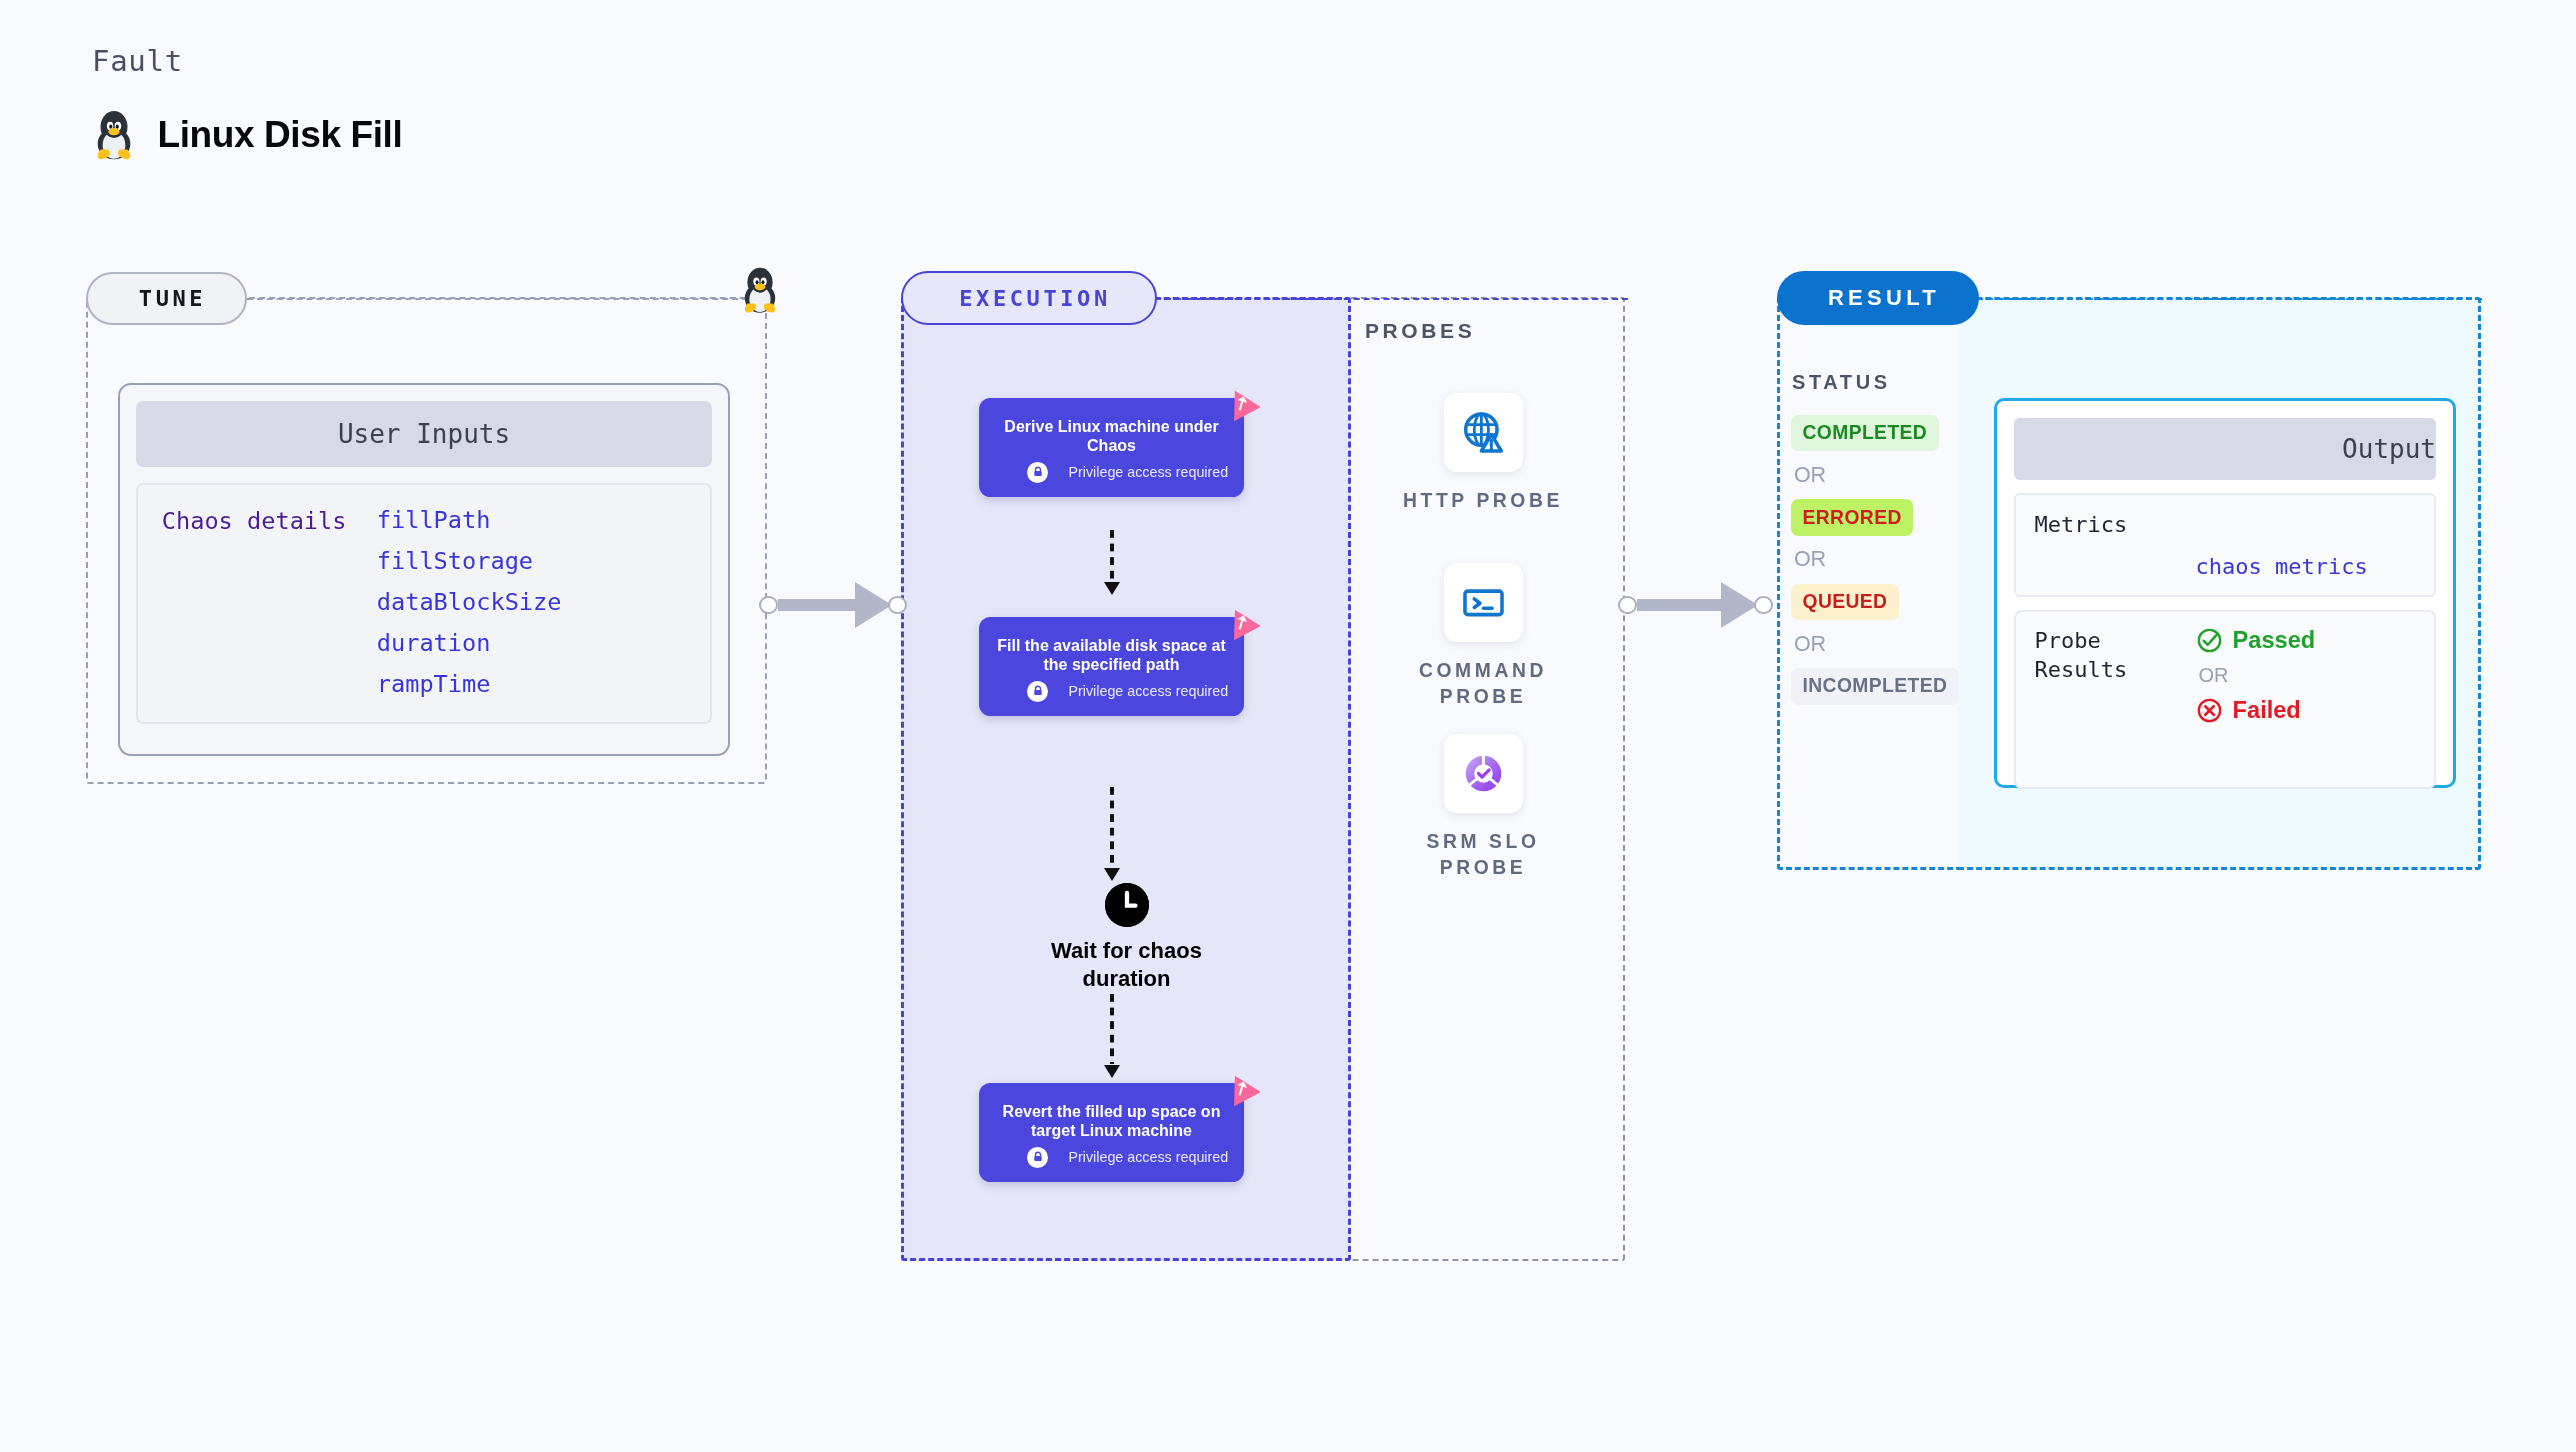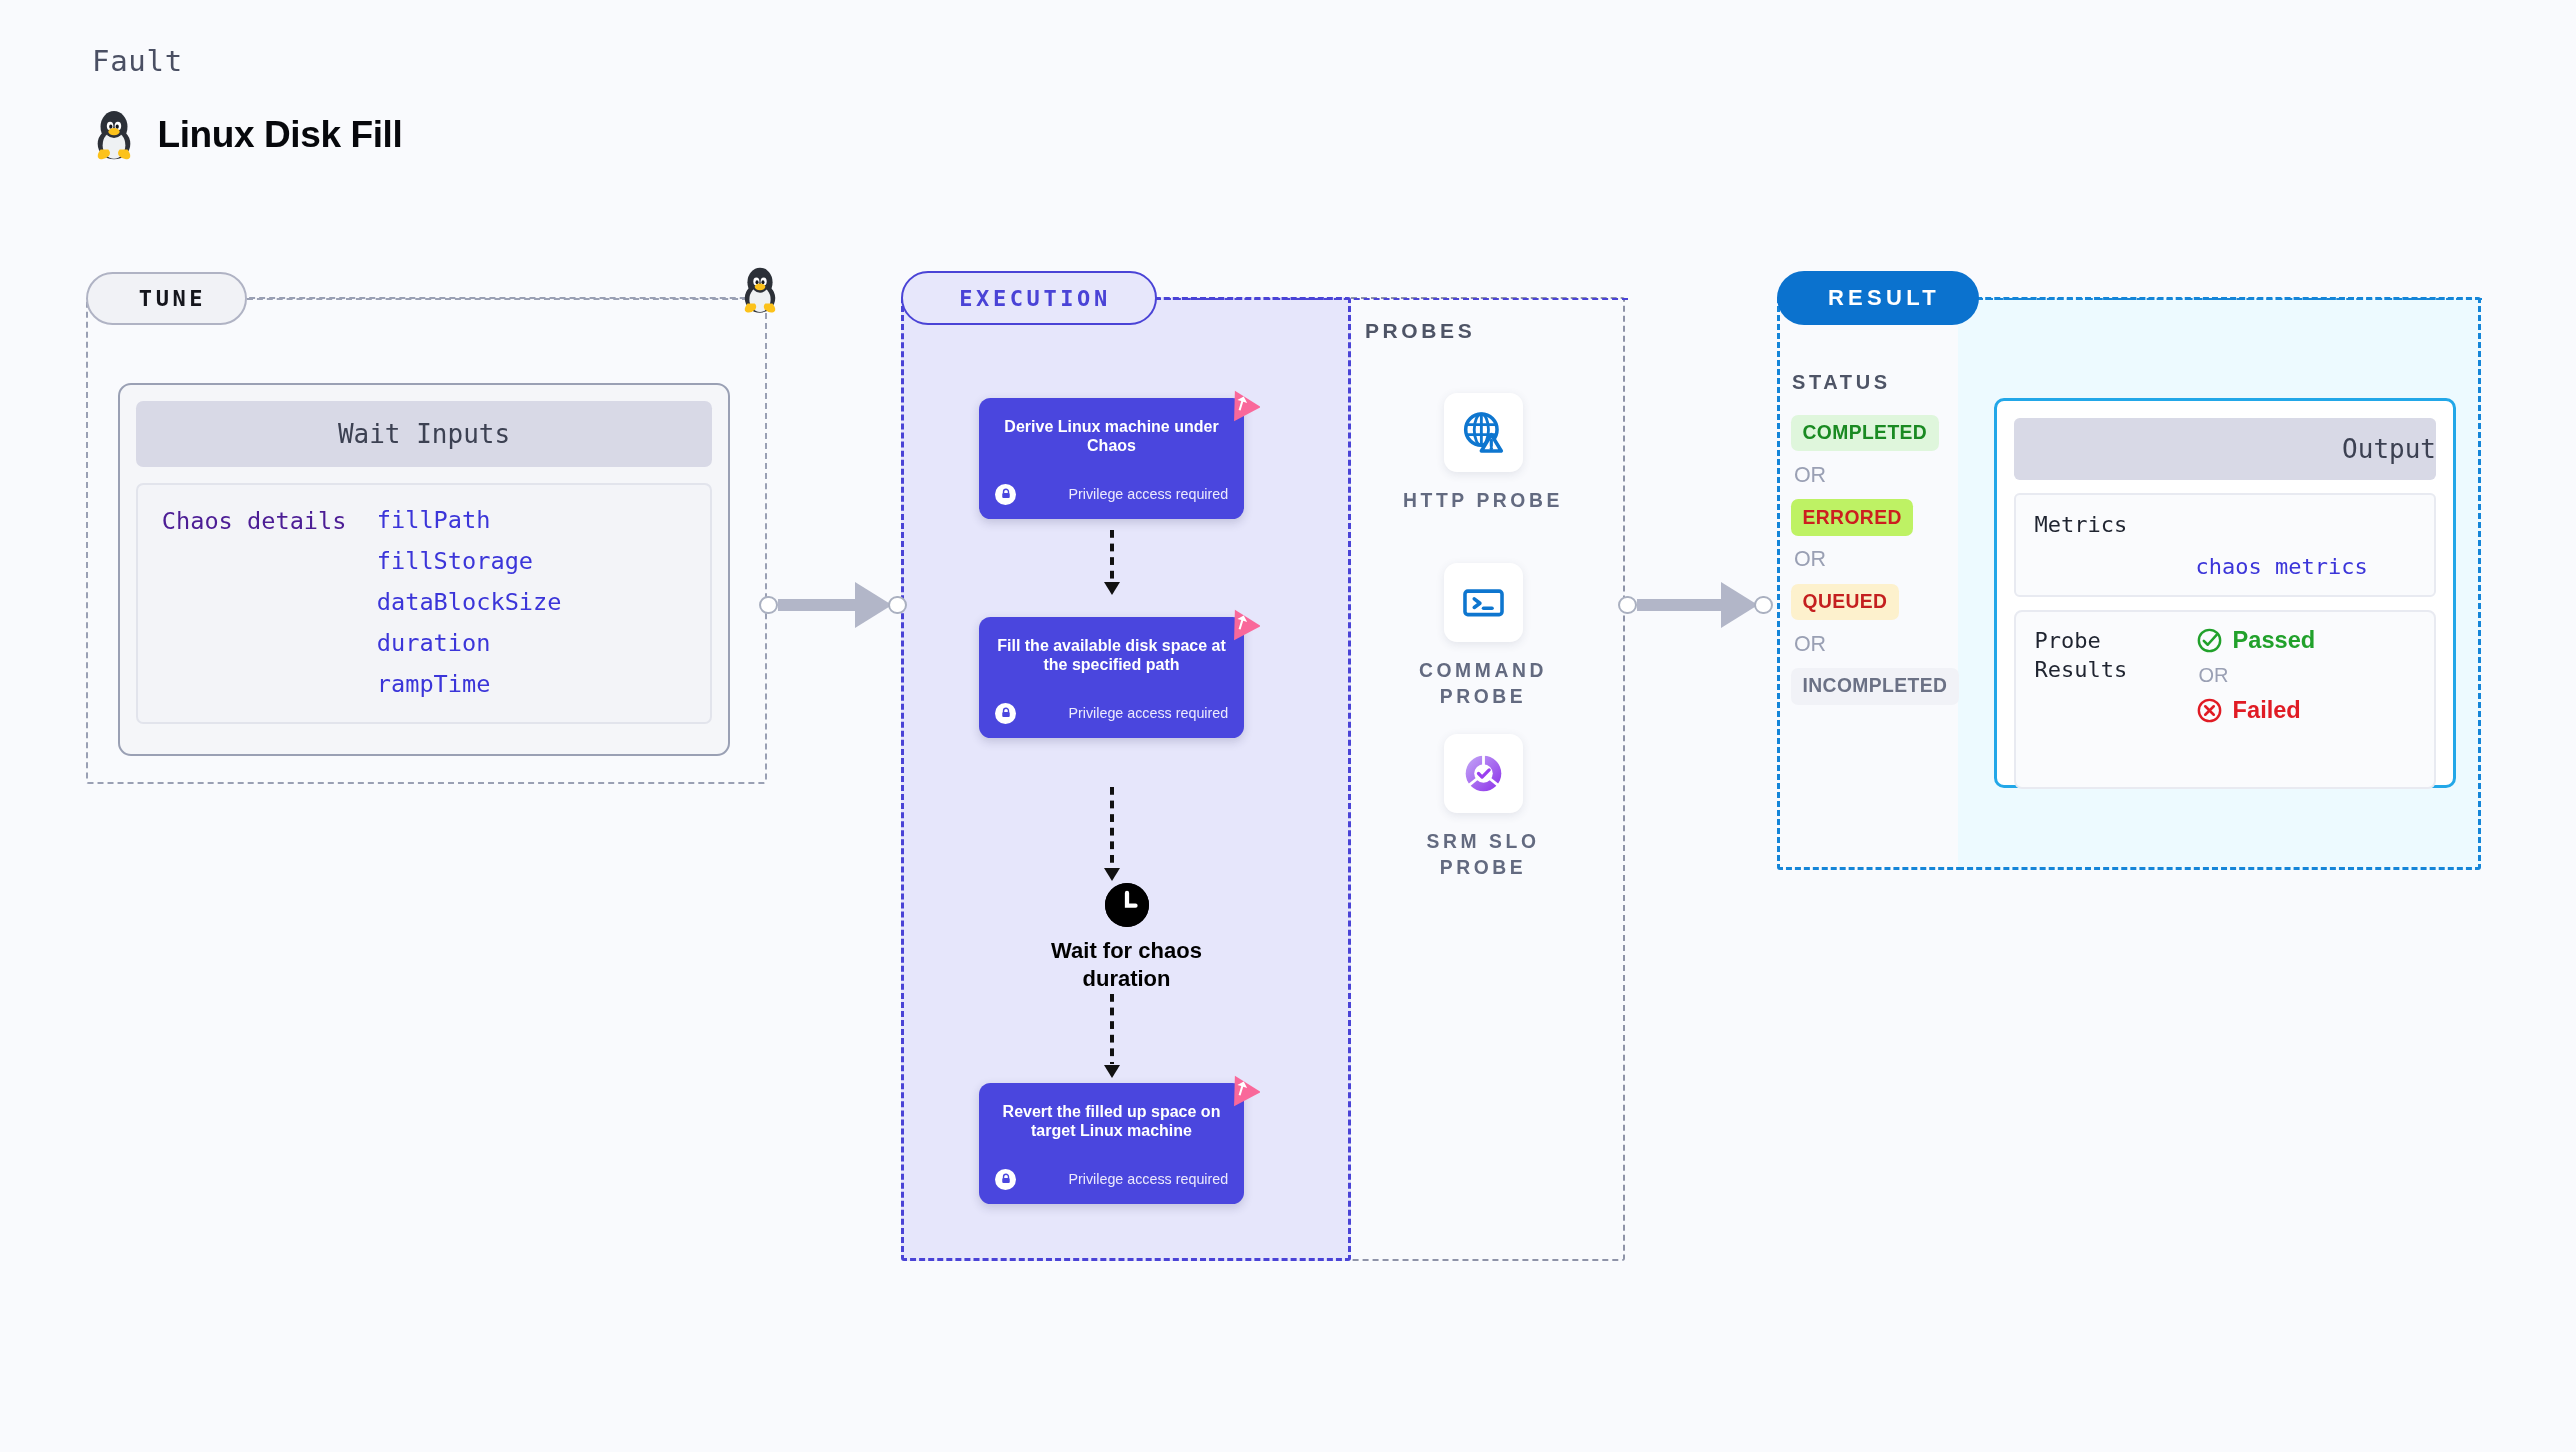--- a/index.html
+++ b/index.html
@@ -93,22 +93,22 @@
   .exec-card {
     position: absolute; width: 265px;
     background: #4a46de; border-radius: 11.5px;
     box-shadow: 0 3.6px 10px rgba(40,40,90,.18);
     padding: 18.6px 15.8px 14.3px; text-align: center;
   }
   .exec-card-title {
     color: #fff; font-size: 16px; font-weight: 700; line-height: 1.22;
   }
   .priv-row {
-    display: flex; align-items: center; justify-content: space-between;
-    gap: 20px; margin-top: 28px;
+    display: flex; align-items: center; justify-content: flex-end;
+    gap: 20px; margin-top: 6px;
   }
   .priv-text { color: #eceafd; font-size: 14.3px; }
   .lock-badge {
     width: 21.5px; height: 21.5px; border-radius: 50%; background: #fff;
     display: flex; align-items: center; justify-content: center; flex: none;
   }
   .ribbon { position: absolute; right: -15.8px; top: -12px; }
 
   .arrow-v { position: absolute; width: 4.3px; }
   .arrow-v .dots {
@@ -245,21 +245,21 @@
     <ellipse cx="26.5" cy="26" rx="2.3" ry="3" fill="#15171c"></ellipse>
     <ellipse cx="35.5" cy="26" rx="2.3" ry="3" fill="#15171c"></ellipse>
     <ellipse cx="31" cy="33" rx="8" ry="5" fill="#fcc21b"></ellipse>
     <path d="M12 58 q-7 10 -2 13 q7 3 14 -4 q3 -5 -1 -9z" fill="#fcc21b"></path>
     <path d="M50 58 q7 10 2 13 q-7 3 -14 -4 q-3 -5 1 -9z" fill="#fcc21b"></path>
   </svg>
 </div>
 
 <div id="tune-card">
   <div class="card-head">
-    <span class="card-head-text">Wait Inputs</span>
+    <span class="card-head-text">User Inputs</span>
   </div>
   <div class="card-body">
     <div id="chaos-label">Chaos details</div>
     <div id="param-list">
       <span class="param">fillPath</span>
       <span class="param">fillStorage</span>
       <span class="param">dataBlockSize</span>
       <span class="param">duration</span>
       <span class="param">rampTime</span>
     </div>

